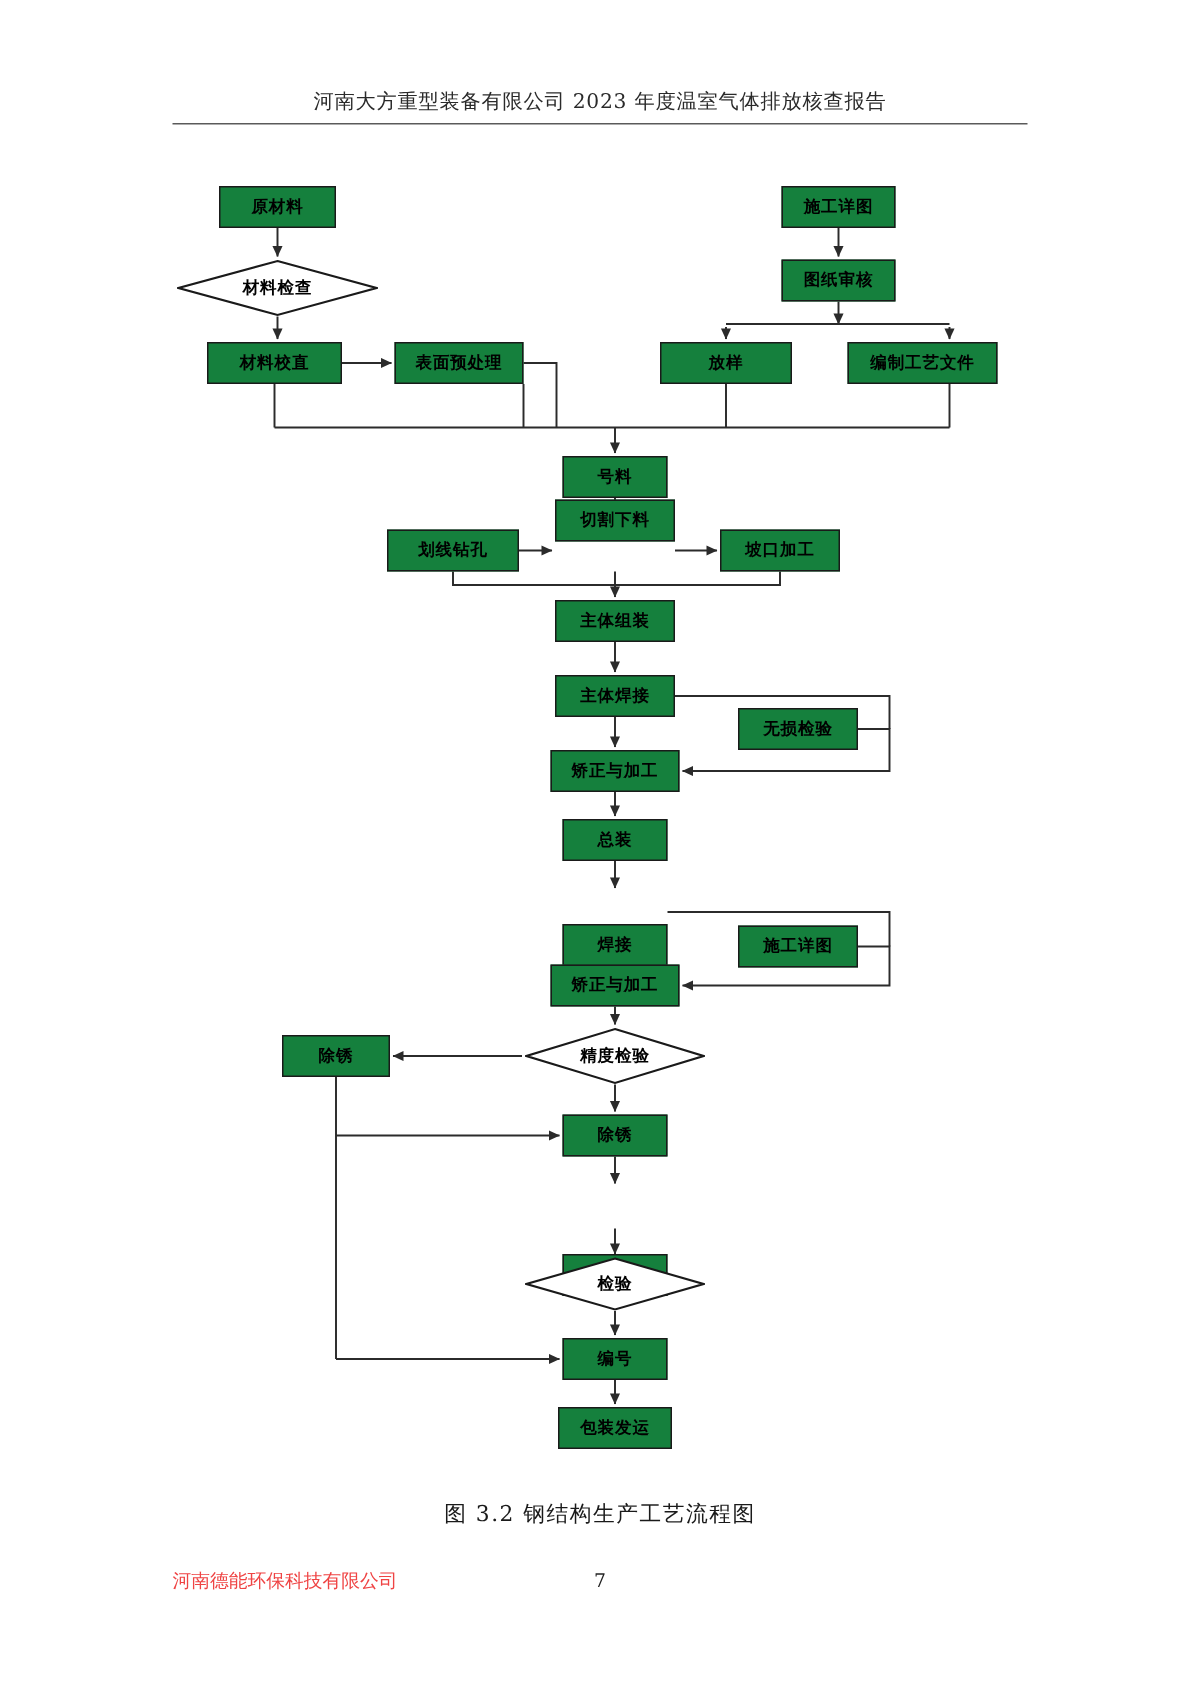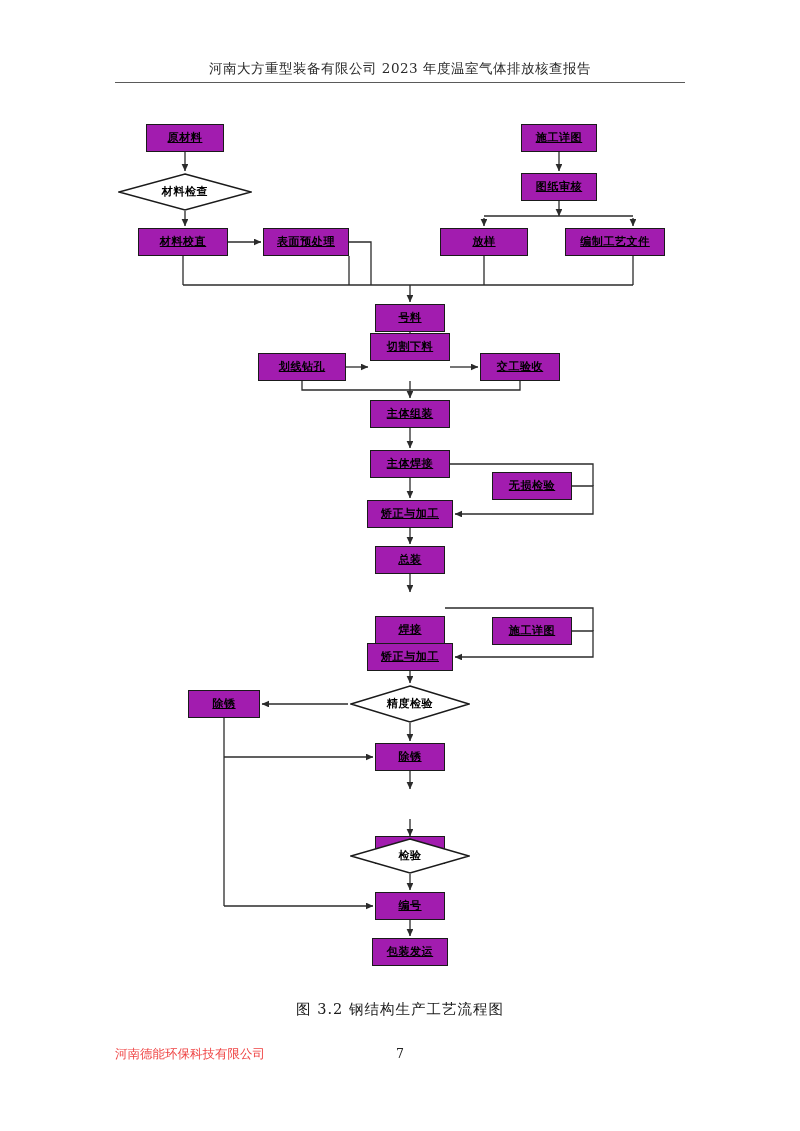--- a/index.html
+++ b/index.html
@@ -62,23 +62,22 @@
     text-align: center;
     font-family: "DejaVu Sans", "Liberation Sans", sans-serif;
     font-weight: bold;
     font-size: 11px;
     letter-spacing: 0.6px;
     color: #000000;
     line-height: 1.1;
     z-index: 5;
   }
   .node.box {
-    background: #a21caf;
+    background: #15803d;
     border: 1.4px solid #1a1a1a;
-    text-decoration: underline;
   }
   .node.diamond {
     background: transparent;
     border: none;
   }
   .node.diamond .dia-label {
     position: relative;
     z-index: 2;
   }
   .node.diamond .dia-shape {
@@ -258,21 +257,21 @@
     <div class="node box" style="left: 375px; top: 304px; width: 70px; height: 28px;">
       <span class="box-label">号料</span>
     </div>
     <div class="node box" style="left: 258px; top: 353px; width: 88px; height: 28px;">
       <span class="box-label">划线钻孔</span>
     </div>
     <div class="node box" style="left: 370px; top: 333px; width: 80px; height: 28px;">
       <span class="box-label">切割下料</span>
     </div>
     <div class="node box" style="left: 480px; top: 353px; width: 80px; height: 28px;">
-      <span class="box-label">交工验收</span>
+      <span class="box-label">坡口加工</span>
     </div>
     <div class="node box" style="left: 370px; top: 400px; width: 80px; height: 28px;">
       <span class="box-label">主体组装</span>
     </div>
     <div class="node box" style="left: 370px; top: 450px; width: 80px; height: 28px;">
       <span class="box-label">主体焊接</span>
     </div>
     <div class="node box" style="left: 492px; top: 472px; width: 80px; height: 28px;">
       <span class="box-label">无损检验</span>
     </div>

